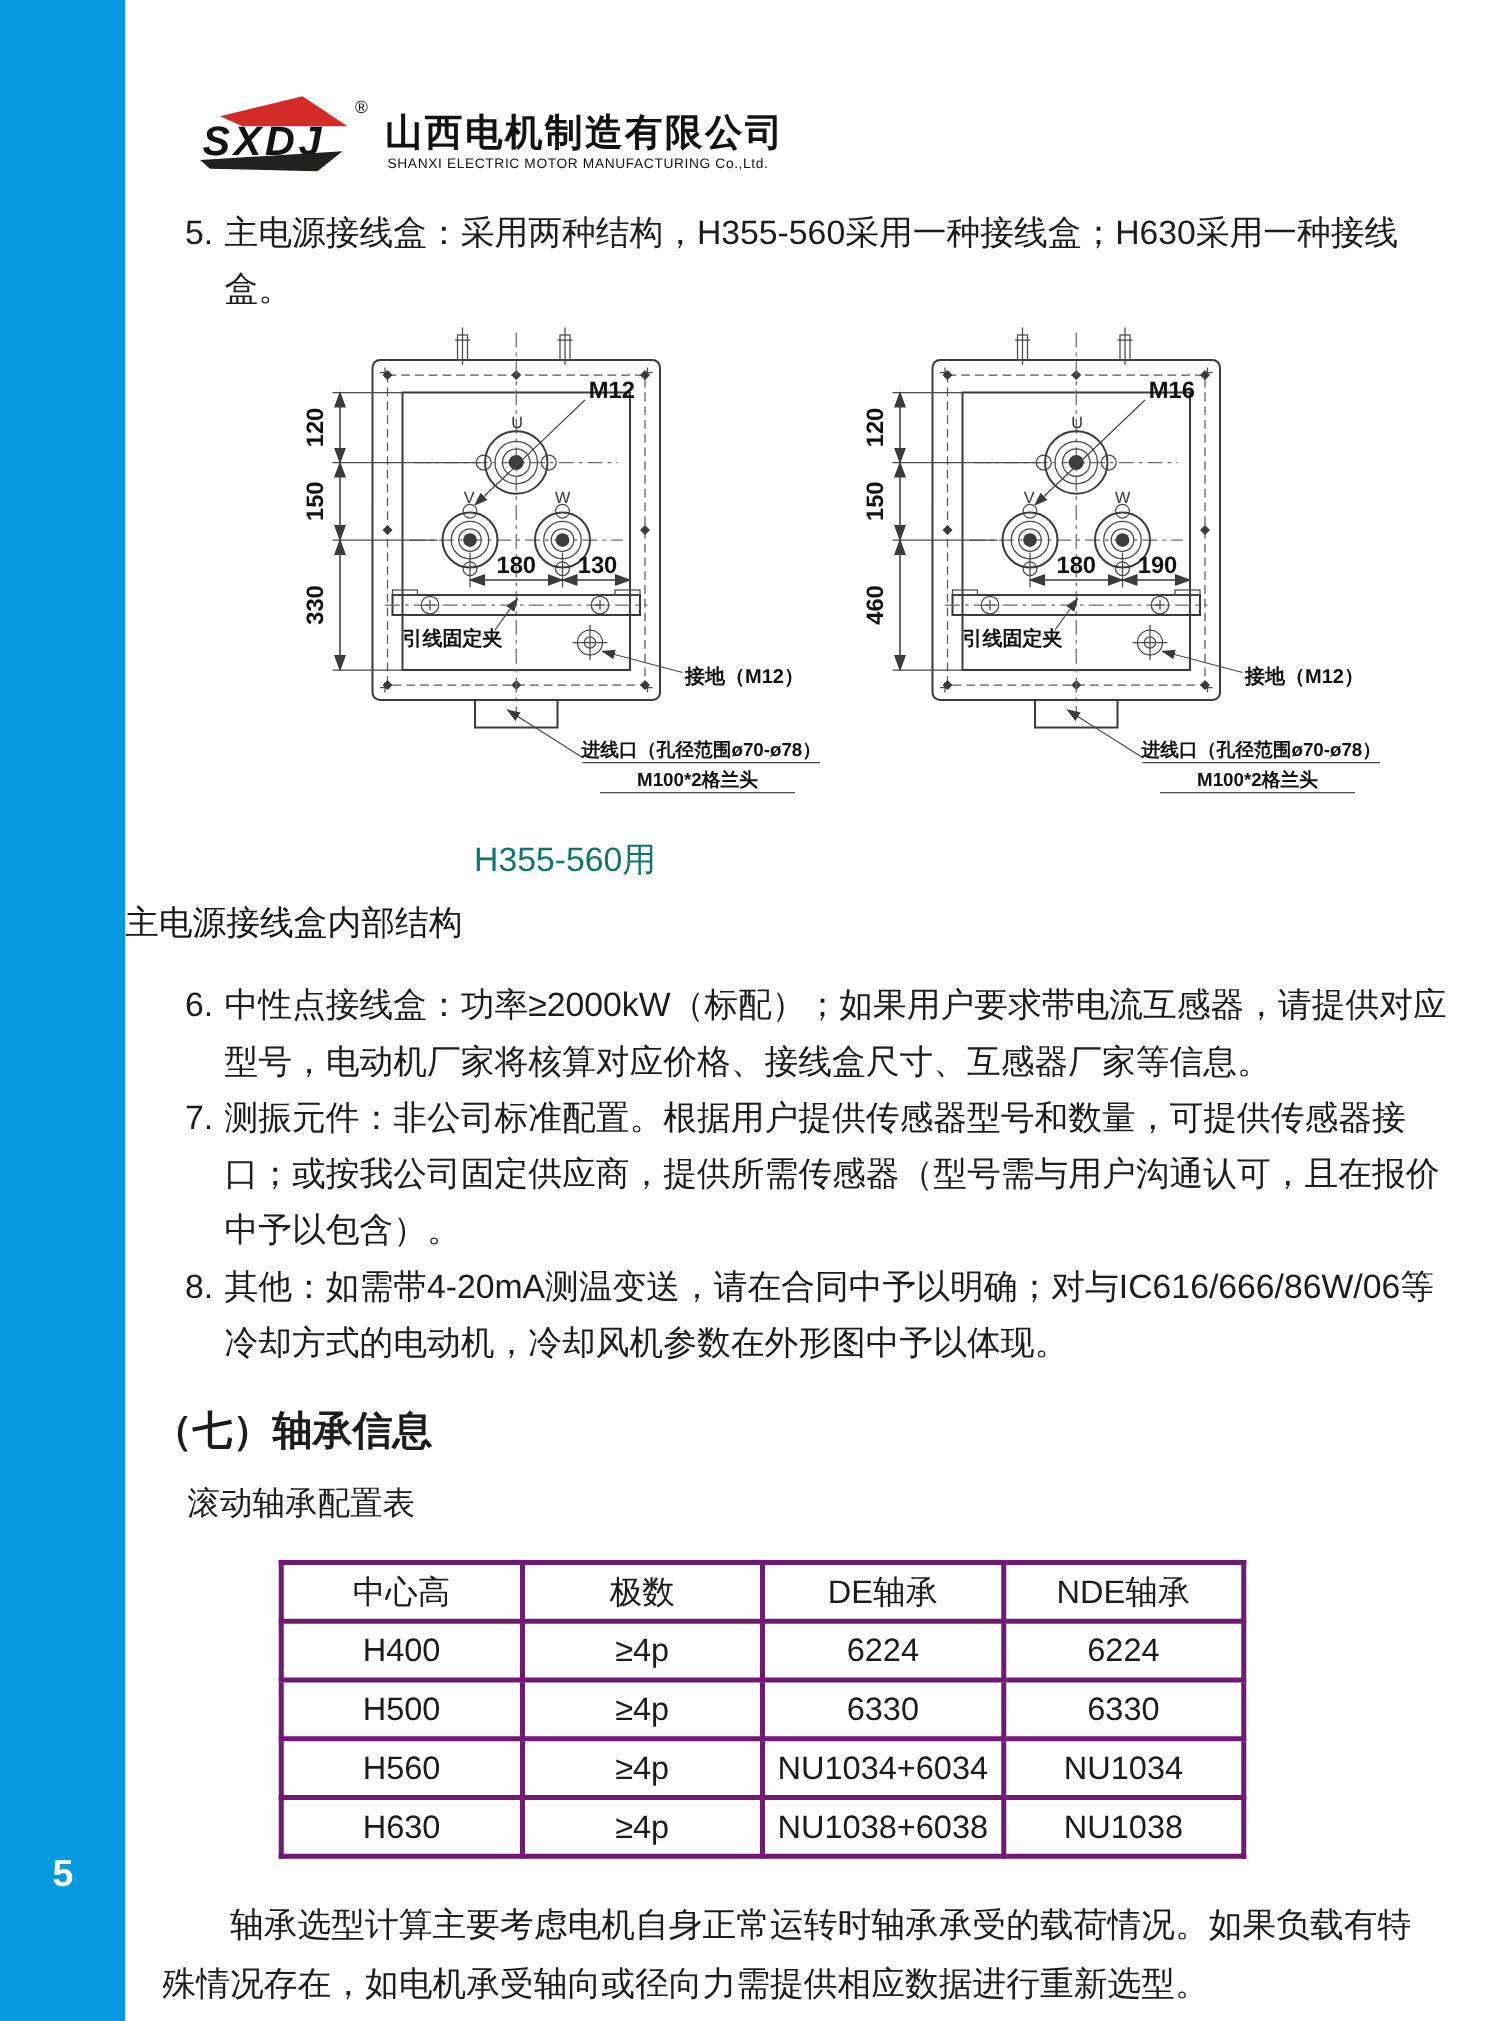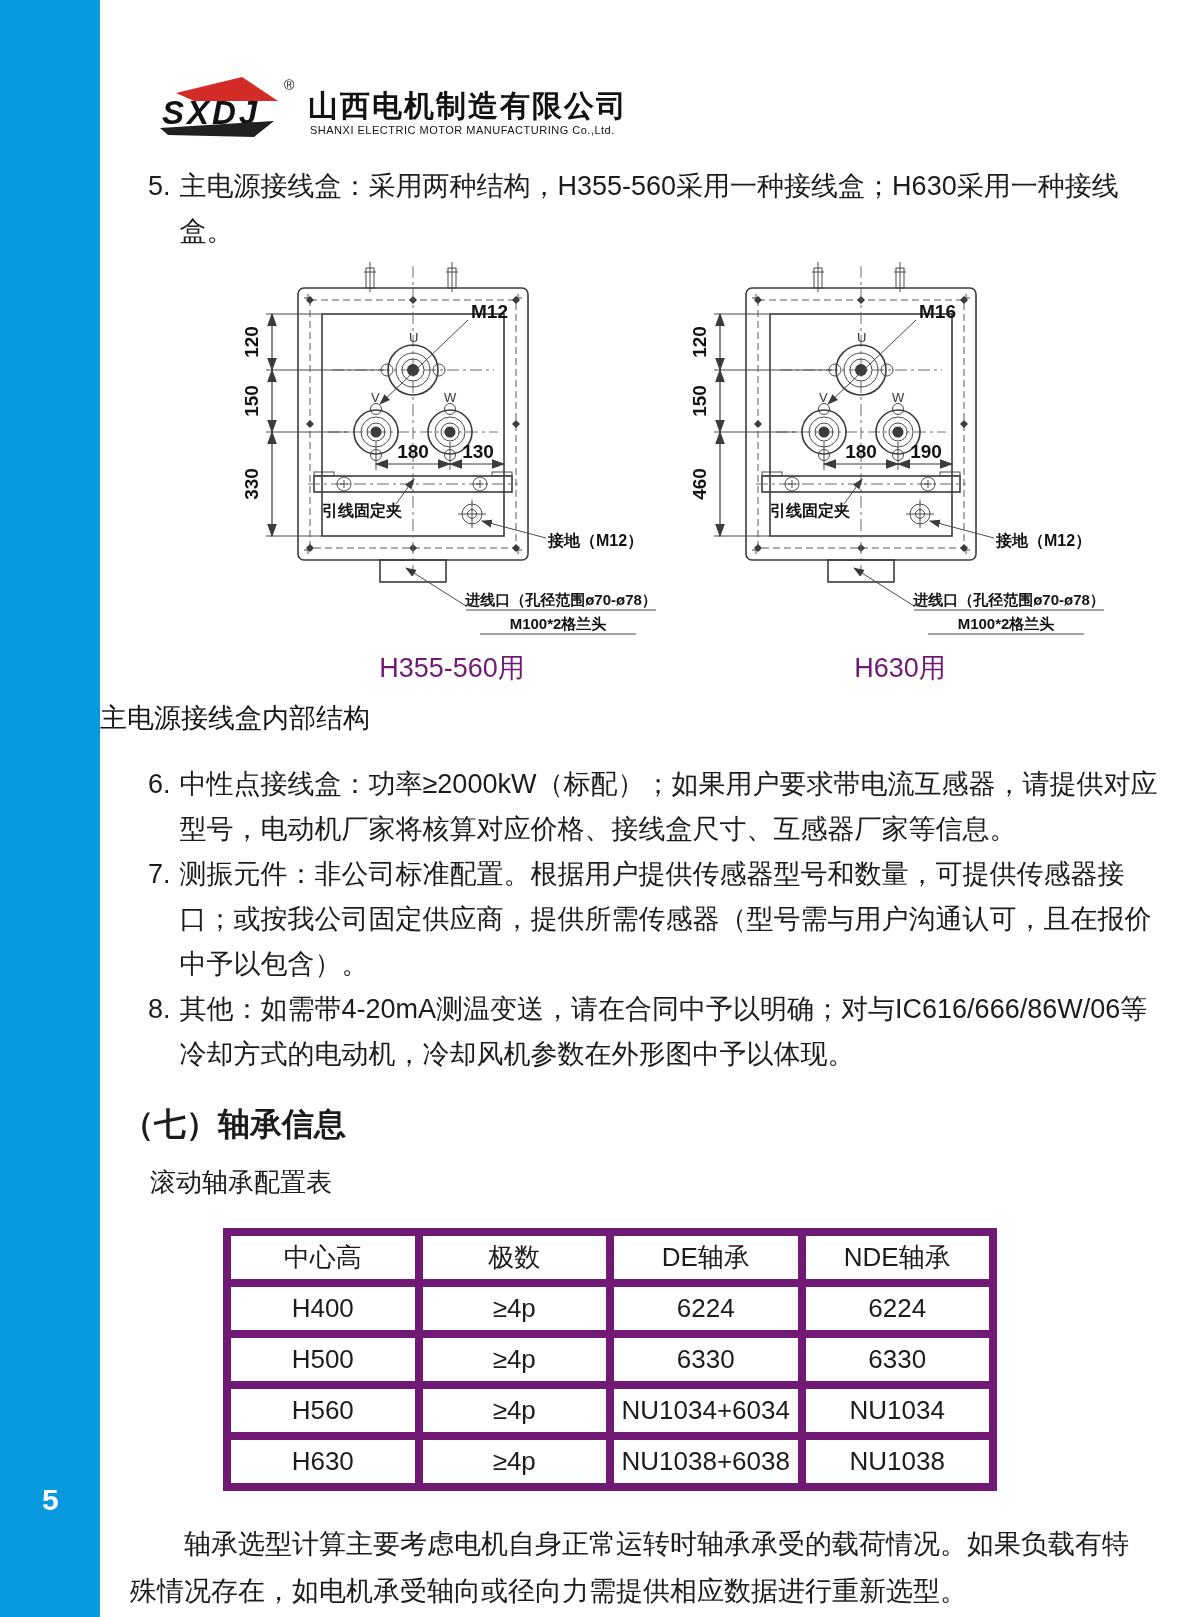--- a/index.html
+++ b/index.html
@@ -12,27 +12,27 @@
   .page-num{position:absolute;left:42px;top:1483px;color:#ffffff;font-size:30px;font-weight:bold;}
   .content{position:absolute;left:100px;top:0;width:1100px;height:1617px;}
   .logo-wrap{margin:74px 0 0 56px;height:64px;}
   .item-list{margin:26px 42px 0 48px;}
   .item{display:flex;line-height:45px;font-size:27px;}
   .item .no{flex:0 0 auto;padding-right:9px;}
   .item .txt{flex:1 1 auto;}
   .figures{display:flex;margin:6px 0 0 128px;}
   .fig{width:448px;}
   .fig figure{margin:0;}
-  .fig figcaption{text-align:center;font-size:27px;margin-top:0;color:#701a75;}
+  .fig figcaption{text-align:center;font-size:27px;margin-top:19px;color:#0f766e;}
   .fig-main-caption{text-align:left;font-size:27px;margin-top:14px;color:#161616;}
   .sec-heading{margin:26px 0 0 22px;font-size:32px;font-weight:bold;}
   .table-intro{margin:18px 0 0 50px;font-size:26px;}
   table.bearing{border-collapse:collapse;margin:28px 0 0 123px;table-layout:fixed;width:774px;}
   table.bearing th,table.bearing td{
-    border:8px solid #701a75;height:43px;text-align:center;vertical-align:middle;
+    border:4px solid #701a75;height:43px;text-align:center;vertical-align:middle;
     font-size:26px;font-weight:normal;padding:0;
   }
   .notes{margin:30px 55px 0 30px;}
   .notes p{margin:0 0 16px 0;font-size:27px;line-height:47px;text-indent:2em;}
   
   svg text{fill:#121212;font-family:"Liberation Sans","DejaVu Sans",sans-serif;}
   .ln{fill:none;stroke:#3b3b3b;stroke-width:1.6;}
   .thin{fill:none;stroke:#4a4a4a;stroke-width:1;}
   .dash{fill:none;stroke:#585858;stroke-width:1;stroke-dasharray:7 4;}
   .dashdot{fill:none;stroke:#6a6a6a;stroke-width:1;stroke-dasharray:12 4 3 4;}
@@ -300,21 +300,20 @@
             <line x1="38" y1="262" x2="94" y2="262" class="thin"></line>
             <line x1="44" y1="40" x2="44" y2="96" class="dim" marker-start="url(#ah1)" marker-end="url(#ah1)"></line>
             <line x1="44" y1="96" x2="44" y2="158" class="dim" marker-start="url(#ah1)" marker-end="url(#ah1)"></line>
             <line x1="44" y1="158" x2="44" y2="262" class="dim" marker-start="url(#ah1)" marker-end="url(#ah1)"></line>
           </g>
           <text x="30" y="68" text-anchor="middle" transform="rotate(-90 30 68)" class="dimtxt">120</text>
           <text x="30" y="127" text-anchor="middle" transform="rotate(-90 30 127)" class="dimtxt">150</text>
           <text x="30" y="210" text-anchor="middle" transform="rotate(-90 30 210)" class="dimtxt">460</text>
         </svg>
         </div>
-        <figcaption>H630用</figcaption>
       </figure>
     </div>
   </div>
 
   <div class="fig-main-caption">主电源接线盒内部结构</div>
 
   <div class="item-list">
     <div class="item">
       <span class="no">6.</span>
       <span class="txt">中性点接线盒：功率≥2000kW（标配）；如果用户要求带电流互感器，请提供对应型号，电动机厂家将核算对应价格、接线盒尺寸、互感器厂家等信息。</span>

